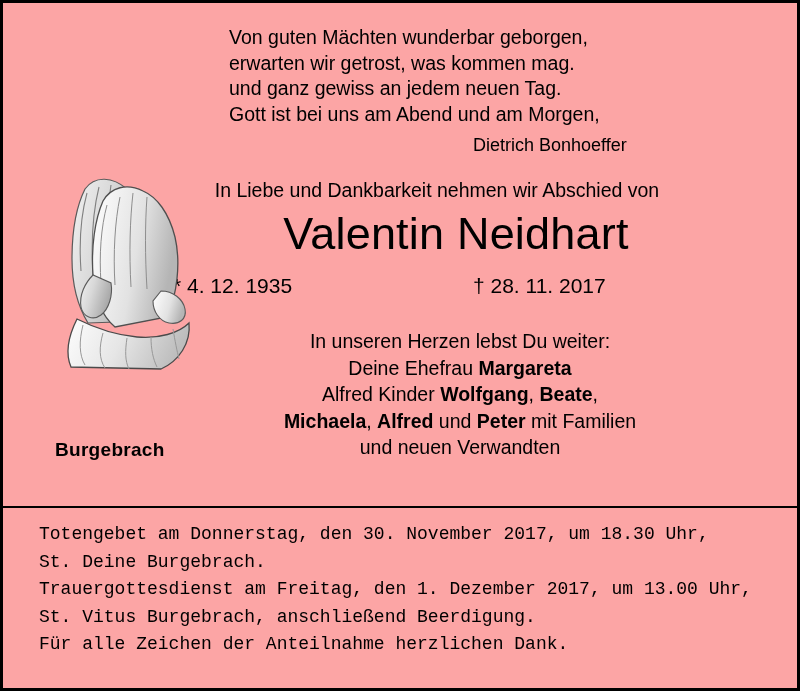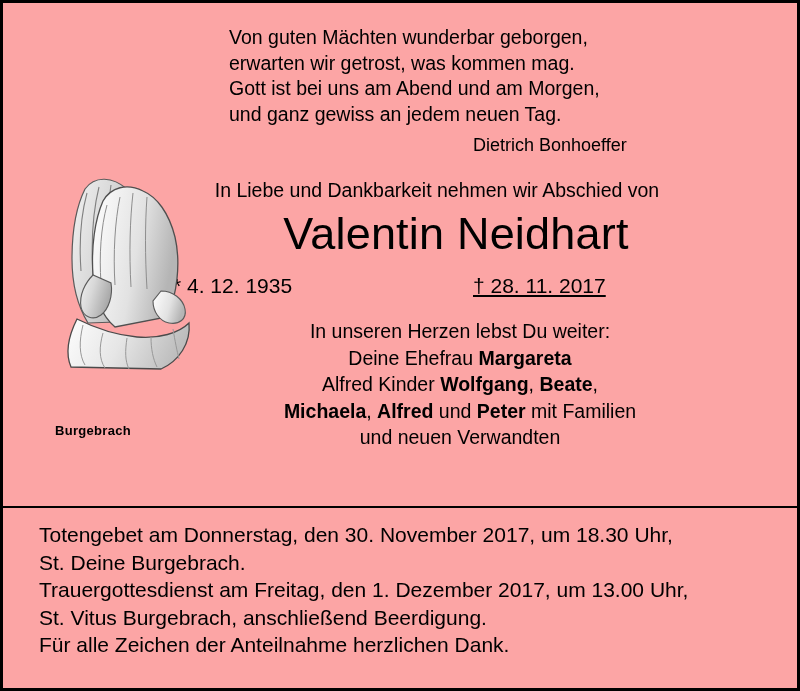--- a/index.html
+++ b/index.html
@@ -69,41 +69,41 @@
     margin-top: 10px;
     padding-left: 78px;
   }
   .dates .birth,
   .dates .death {
     font-size: 21px;
     line-height: 28px;
     white-space: nowrap;
   }
   .dates .birth { width: 300px; text-align: left; padding-left: 18px;}
-  .dates .death { width: 250px; text-align: left; text-decoration: underline; }
+  .dates .death { width: 250px; text-align: left; }
 
   
   .family {
-    margin-top: 18px;
+    margin-top: 28px;
     padding-left: 120px;
     text-align: center;
   }
   .family-line {
     font-size: 19.5px;
     line-height: 26.5px;
     white-space: nowrap;
   }
   .family-line b { font-weight: bold; }
 
   
   .place {
     position: absolute;
     left: 52px;
-    top: 420px;
-    font-size: 13px;
+    top: 436px;
+    font-size: 19px;
     font-weight: bold;
     letter-spacing: 0.3px;
   }
 
   
   .hands {
     position: absolute;
     left: 38px;
     top: 168px;
     width: 170px;
@@ -122,35 +122,36 @@
   }
 
   
   .footer {
     position: absolute;
     left: 36px;
     top: 518px;
     right: 20px;
   }
   .footer-line {
-    font-size: 21px;
+    font-size: 18px;
     line-height: 27.5px;
     white-space: nowrap;
+    font-family: Liberation Mono, monospace;
   }
 </style>
 </head>
 <body>
 
 <div class="obituary">
 
   <div class="poem">
     <div class="poem-line">Von guten Mächten wunderbar geborgen,</div>
     <div class="poem-line">erwarten wir getrost, was kommen mag.</div>
+    <div class="poem-line">und ganz gewiss an jedem neuen Tag.</div>
     <div class="poem-line">Gott ist bei uns am Abend und am Morgen,</div>
-    <div class="poem-line">und ganz gewiss an jedem neuen Tag.</div>
     <div class="poem-author">Dietrich Bonhoeffer</div>
   </div>
 
   <div class="intro">In Liebe und Dankbarkeit nehmen wir Abschied von</div>
 
   <div class="name">Valentin Neidhart</div>
 
   <div class="dates">
     <div class="birth">* 4. 12. 1935</div>
     <div class="death">† 28. 11. 2017</div>

